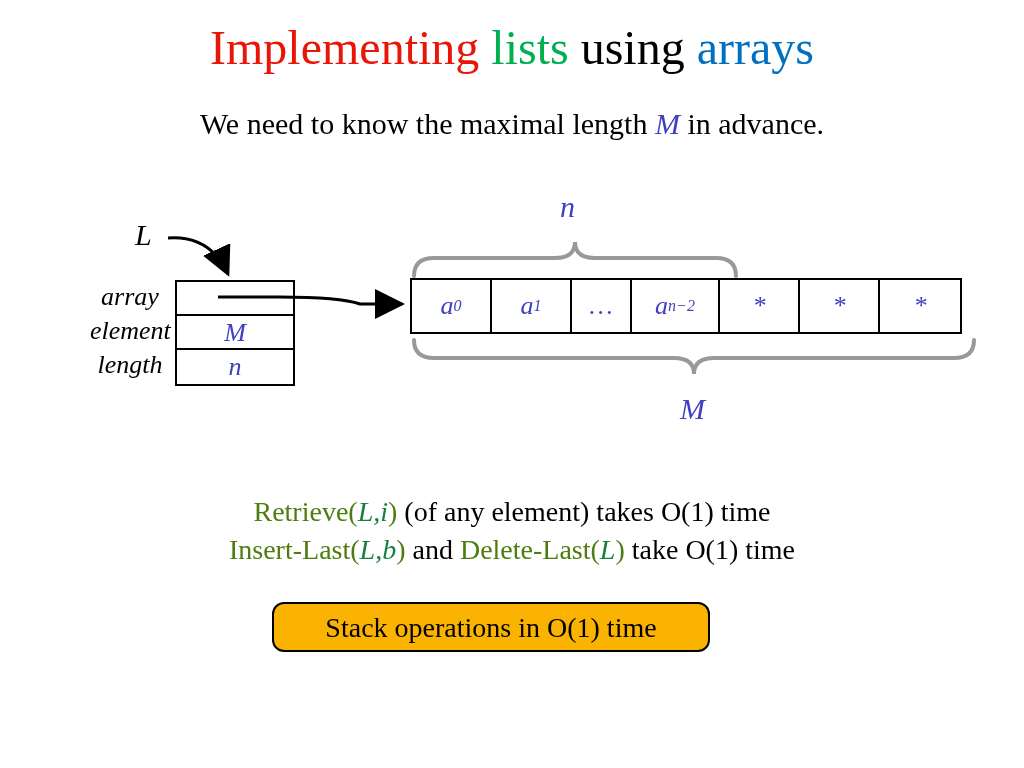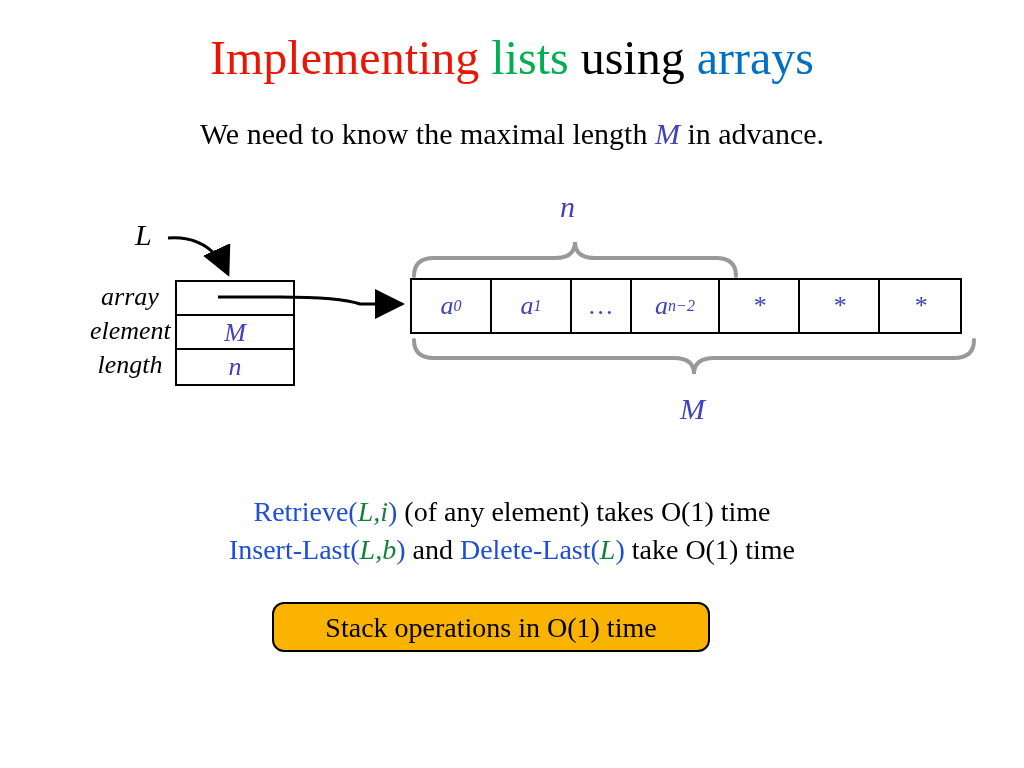--- a/index.html
+++ b/index.html
@@ -6,21 +6,21 @@
   body {
     width: 1024px; height: 768px;
     background: white;
     font-family: "Times New Roman", Times, serif;
     position: relative;
     overflow: hidden;
   }
   .title {
     text-align: center;
     font-size: 48px;
-    padding-top: 30px;
+    padding-top: 20px;
     font-weight: normal;
   }
   .title .t-red   { color: #e91607; }
   .title .t-green { color: #00b050; }
   .title .t-black { color: #000; }
   .title .t-blue  { color: #0070c0; }
 
   .subtitle {
     text-align: center;
     font-size: 30px;
@@ -91,21 +91,21 @@
 
   
   .arrows { position: absolute; left: 0; top: 0; width: 1024px; height: 280px; pointer-events: none; }
 
   
   .lines {
     position: absolute; left: 0; top: 490px; width: 1024px;
     text-align: center; font-size: 28px;
   }
   .lines p { margin: 6px 0; }
-  .op-blue { color: #1d4ed8; }
+  .op-blue { color: #4d7c0f; }
   .arg-red { color: #15803d; font-style: italic; }
 
   .callout {
     position: absolute; left: 272px; top: 602px;
     width: 438px; height: 50px;
     background: #f9b300;
     border: 2.5px solid #000;
     border-radius: 12px;
     text-align: center;
     font-size: 28px;

